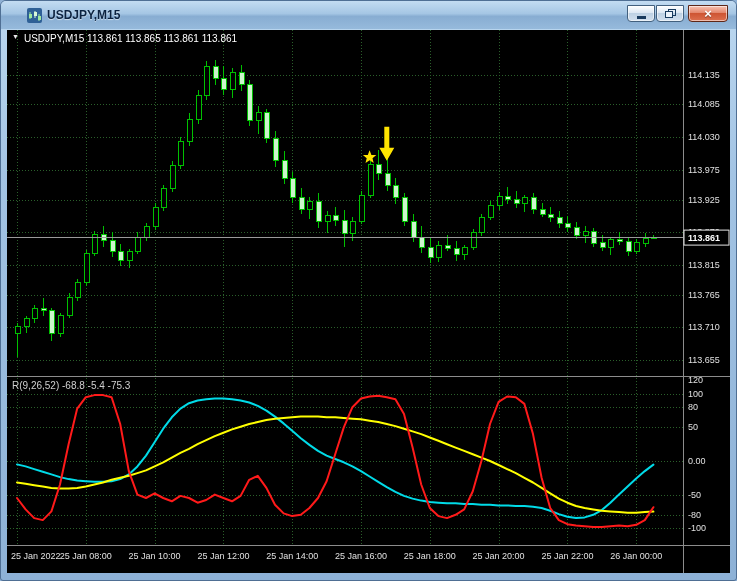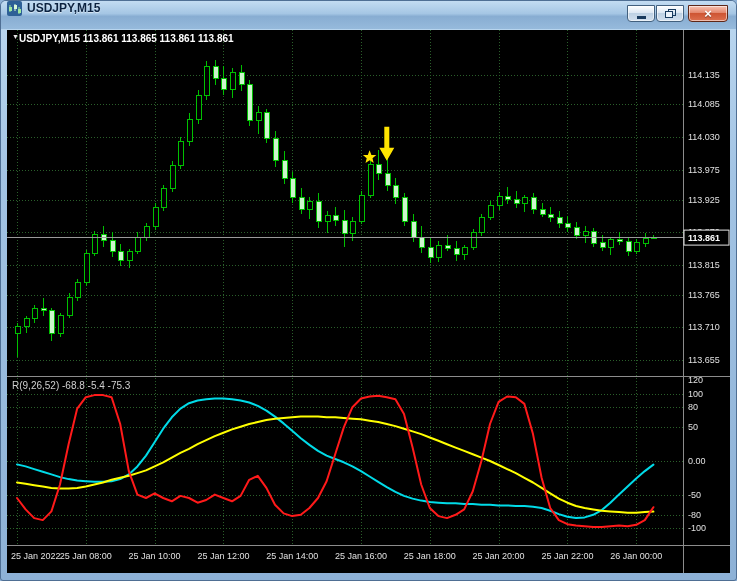--- a/index.html
+++ b/index.html
@@ -1,39 +1,39 @@
 <!DOCTYPE html>
 <html><head>
 <meta charset="utf-8">
 <style>
   html,body{margin:0;padding:0;background:#8fb0d4;font-family:"Liberation Sans",sans-serif;}
   .window{position:relative;width:737px;height:581px;box-sizing:border-box;
     background:linear-gradient(180deg,#bcd8f0 0%,#a3c4e4 30%,#8db1d6 100%);
     border:1px solid #4f6f94;border-radius:6px 6px 3px 3px;overflow:hidden;}
-  .titlebar{position:relative;height:28px;display:flex;align-items:flex-start;
-    background:linear-gradient(180deg,#c3dcf2 0%,#a5c6e4 45%,#88add2 55%,#96badc 100%);}
+  .titlebar{position:relative;height:28px;display:flex;align-items:center;
+    background:linear-gradient(180deg,#c3dcf2 0%,#a5c6e4 45%,#88add2 55%,#96badc 100%);padding-left:20px;}
   .app-icon{margin-left:6px;display:flex;align-items:center;}
   .title{margin-left:5px;font-size:12px;font-weight:bold;color:#0b2240;text-shadow:0 1px 1px rgba(255,255,255,.6);}
   .win-buttons{position:absolute;top:4px;right:8px;display:flex;gap:1px;}
   .wbtn{width:28px;height:17px;box-sizing:border-box;border:1px solid #42607e;border-radius:0 0 4px 4px;
     display:flex;align-items:center;justify-content:center;cursor:default;
     background:linear-gradient(180deg,#ffffff 0%,#dce8f4 45%,#bdd1e4 50%,#d2e0ef 100%);
     box-shadow:inset 0 0 0 1px rgba(255,255,255,.55);}
   .wbtn.close{width:40px;margin-left:3px;color:#fff;
     background:linear-gradient(180deg,#f8c3b2 0%,#e4876d 45%,#ce5533 50%,#dc7050 100%);
     border-color:#5e2718;}
   .g-min{width:9px;height:3px;background:#173a5e;margin-top:7px;}
   .g-rest{position:relative;width:11px;height:9px;display:block;}
   .g-rest::before{content:"";position:absolute;right:0;top:0;width:6px;height:5px;border:1px solid #173a5e;}
   .g-rest i{position:absolute;left:0;bottom:0;width:6px;height:5px;border:1px solid #173a5e;background:#eaf2fa;display:block;}
   .close span{font-size:13px;font-weight:bold;line-height:1;margin-top:-1px;text-shadow:0 1px 1px rgba(0,0,0,.4);}
   .client{position:absolute;left:6px;top:29px;width:723px;height:543px;background:#000;}
   .client svg{position:absolute;left:0;top:0;}
-  .info-line{position:absolute;left:5px;top:3px;color:#ffffff;font-size:10px;font-weight:bold;
-    display:flex;align-items:flex-start;white-space:nowrap;}
+  .info-line{position:absolute;left:5px;top:3px;color:#ffffff;font-size:10px;font-weight:normal;
+    display:flex;align-items:flex-start;gap:5px;white-space:nowrap;}
   .collapse{font-size:7px;color:#e8e8e8;cursor:default;}
   .ind-label{position:absolute;left:5px;top:350px;color:#cfcfcf;font-size:10px;white-space:nowrap;text-align:right;}
   svg text{font-family:"Liberation Sans",sans-serif;}
 </style>
 </head>
 <body>
 
 <div class="window">
   <div class="titlebar">
     <span class="app-icon">

